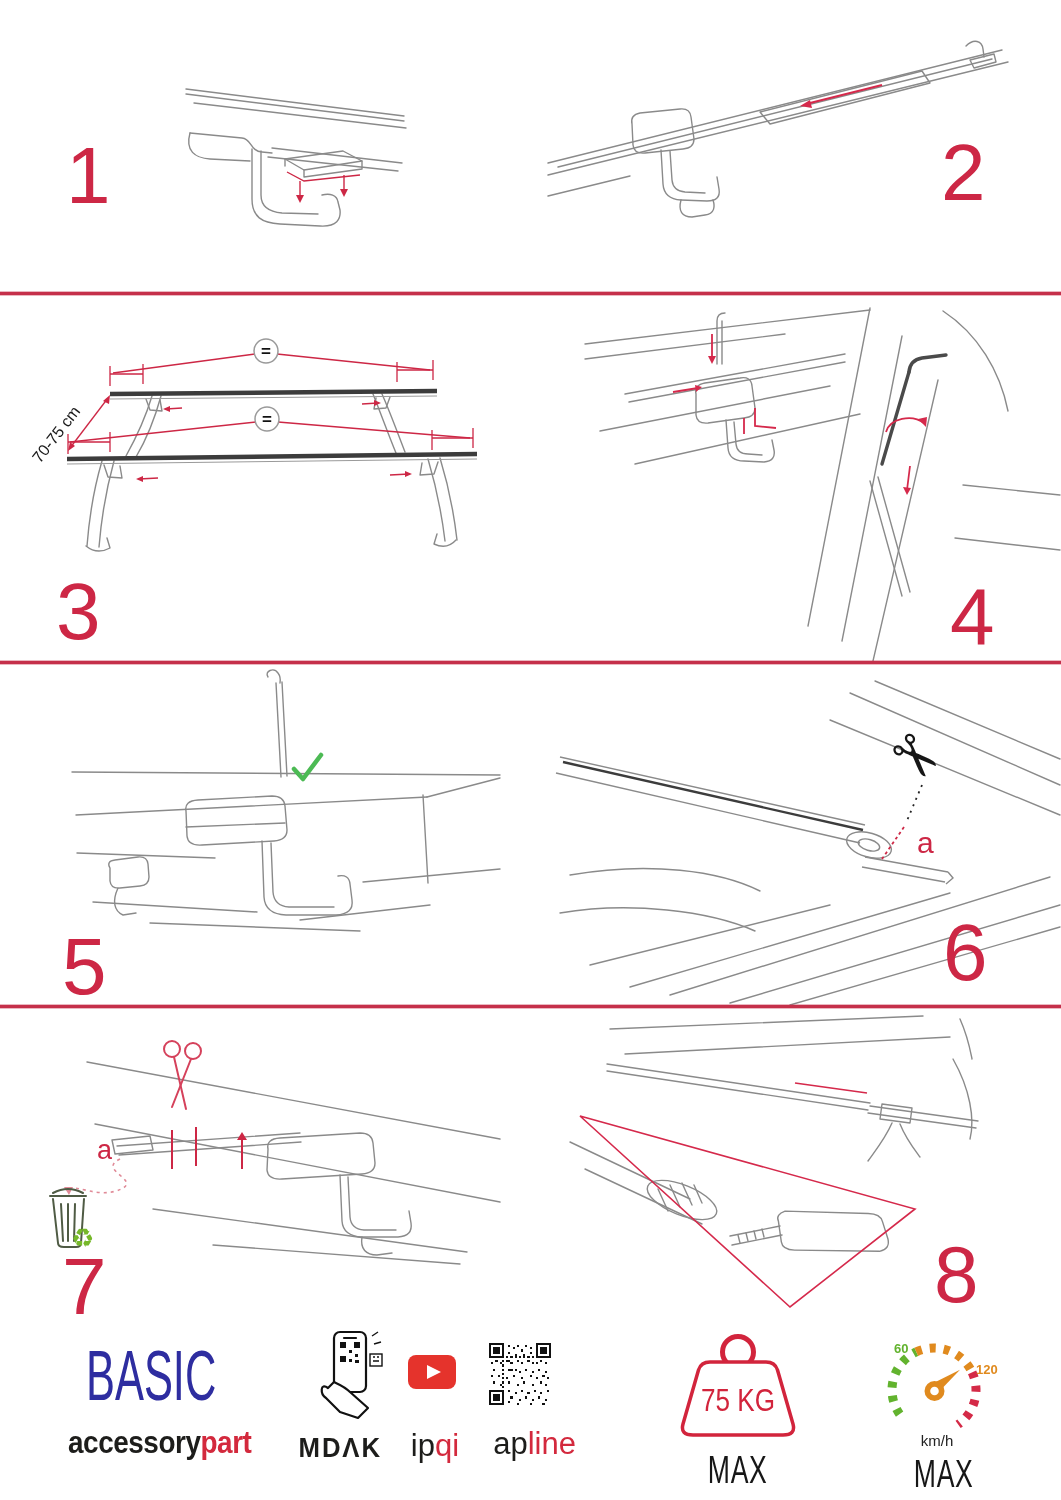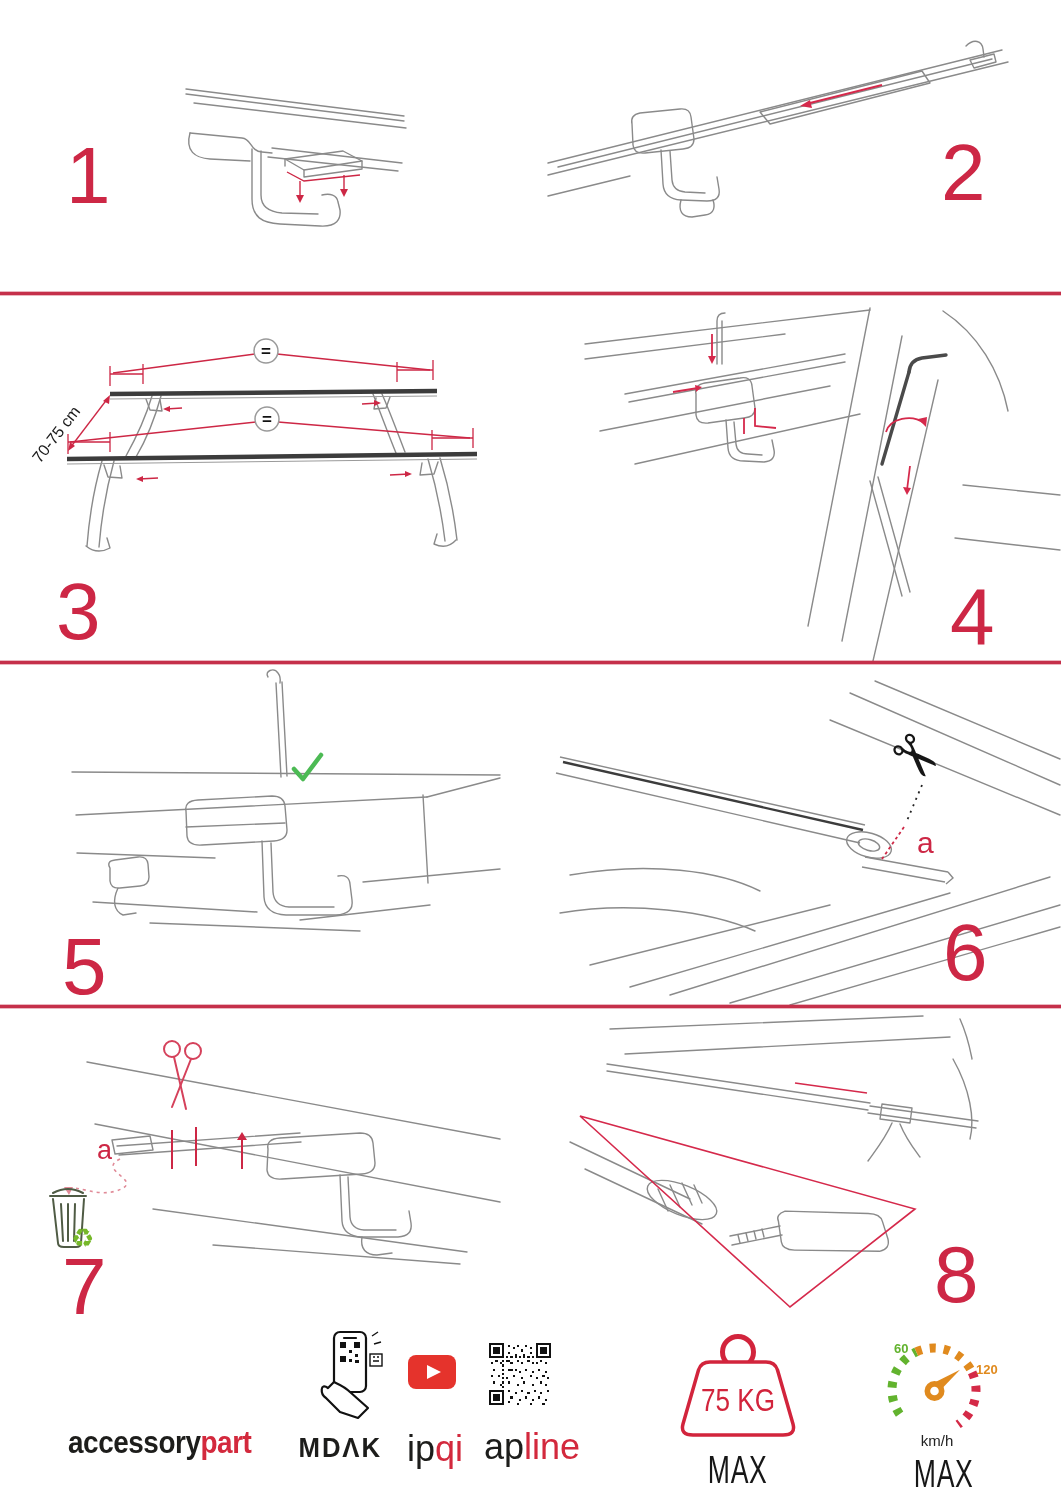--- a/index.html
+++ b/index.html
@@ -12,21 +12,21 @@
   .step-num{position:absolute;color:#cd2745;font-size:80px;line-height:1;font-weight:400;}
   .footer{position:absolute;left:0;top:1330px;width:1061px;height:170px;}
   .fblock{position:absolute;}
   .series{font-size:70px;color:#2e2da0;letter-spacing:0;display:inline-block;
           transform:scale(0.62,1);transform-origin:left top;white-space:nowrap;}
   .brand{font-size:31px;font-weight:700;display:inline-block;transform:scaleX(0.9);
          transform-origin:left top;white-space:nowrap;letter-spacing:-0.5px;}
   .brand .b1{color:#1d1d1b;} .brand .b2{color:#d3293d;}
   .mdak{font-size:28px;color:#1d1d1b;letter-spacing:2px;display:inline-block;
         transform:scaleX(0.92);transform-origin:center top;white-space:nowrap;}
-  .duo{font-size:36px;display:inline-block;white-space:nowrap;}
+  .duo{font-size:31px;display:inline-block;white-space:nowrap;}
   .duo .b1{color:#1d1d1b;} .duo .b2{color:#d3293d;}
   .center{text-align:center;}
   .maxlabel{font-size:38px;color:#171717;display:inline-block;transform:scaleX(0.70);
             transform-origin:center top;letter-spacing:1px;}
   text{font-family:"Liberation Sans",sans-serif;}
 </style>
 </head>
 <body>
 
 <div class="page">
@@ -319,20 +319,23 @@
       <g stroke="#d5294b" stroke-width="1.6" fill="none">
         <path d="M265 74 L337 84"></path>
         <path d="M50 107 L385 200 L260 298 Z"></path>
       </g>
     </svg>
     <div class="step-num" style="left:404px;top:226px;">8</div>
   </div>
 
   <div class="footer">
 
+    <div class="fblock" style="left:86px;top:6px;">
+      <span class="series">BASIC</span>
+    </div>
     <div class="fblock brand" style="left:68px;top:95px;">
       <span class="b1">accessory</span><span class="b2">part</span>
     </div>
 
     <svg class="fblock" style="left:314px;top:0;" width="70" height="90" viewBox="0 0 70 90">
       <g stroke="#111" stroke-width="2.2" fill="#fff" stroke-linecap="round" stroke-linejoin="round">
         <rect x="20" y="2" width="32" height="60" rx="6"></rect>
         <path d="M30 8 L42 8" fill="none"></path>
         <path d="M14 58 C6 52 6 64 12 68 L26 82 L44 88 L54 78 L36 62 C30 56 24 54 20 52 Z"></path>
       </g>
@@ -390,21 +393,21 @@
                  M20 13h1v1h-1z M23 12h1v1h-1z M26 13h1v1h-1z
                  M1 15h1v1H1z M4 15h1v1H4z M8 16h1v1H8z M11 15h1v1h-1z M15 16h1v1h-1z M19 15h1v1h-1z
                  M22 16h1v1h-1z M25 15h1v1h-1z M27 16h1v1h-1z
                  M2 18h1v1H2z M5 19h1v1H5z M9 18h1v1H9z M13 19h1v1h-1z M16 18h1v1h-1z M20 19h1v1h-1z
                  M24 18h1v1h-1z M26 19h1v1h-1z
                  M9 22h1v1H9z M12 23h1v1h-1z M15 22h1v1h-1z M18 23h1v1h-1z M21 22h1v1h-1z M24 23h1v1h-1z M27 22h1v1h-1z
                  M10 25h1v1h-1z M14 26h1v1h-1z M17 25h1v1h-1z M20 26h1v1h-1z M23 25h1v1h-1z M26 26h1v1h-1z
                  M9 27h1v1H9z M13 28h1v1h-1z M19 28h1v1h-1z M25 28h1v1h-1z"></path>
       </g>
     </svg>
-    <div class="fblock center duo" style="left:484px;top:96px;width:92px;">
+    <div class="fblock center duo" style="left:484px;top:96px;width:92px;text-align:right;">
       <span class="b1">ap</span><span class="b2">line</span>
     </div>
 
     <svg class="fblock" style="left:662px;top:1px;" width="152" height="116" viewBox="0 0 152 116">
       <circle cx="76" cy="21" r="15.5" fill="#fff" stroke="#d2243c" stroke-width="5"></circle>
       <path d="M48 31 L104 31 Q113 31 115.5 39 L131 93 Q134 104 121 104 L31 104 Q18 104 21 93 L36.5 39 Q39 31 48 31 Z" fill="#fff" stroke="#d2243c" stroke-width="3.5" stroke-linejoin="round"></path>
       <text x="76" y="80" text-anchor="middle" font-size="32" fill="#d2243c" textLength="74" lengthAdjust="spacingAndGlyphs">75 KG</text>
     </svg>
     <div class="fblock center" style="left:662px;top:119px;width:152px;">
       <span class="maxlabel">MAX</span>

